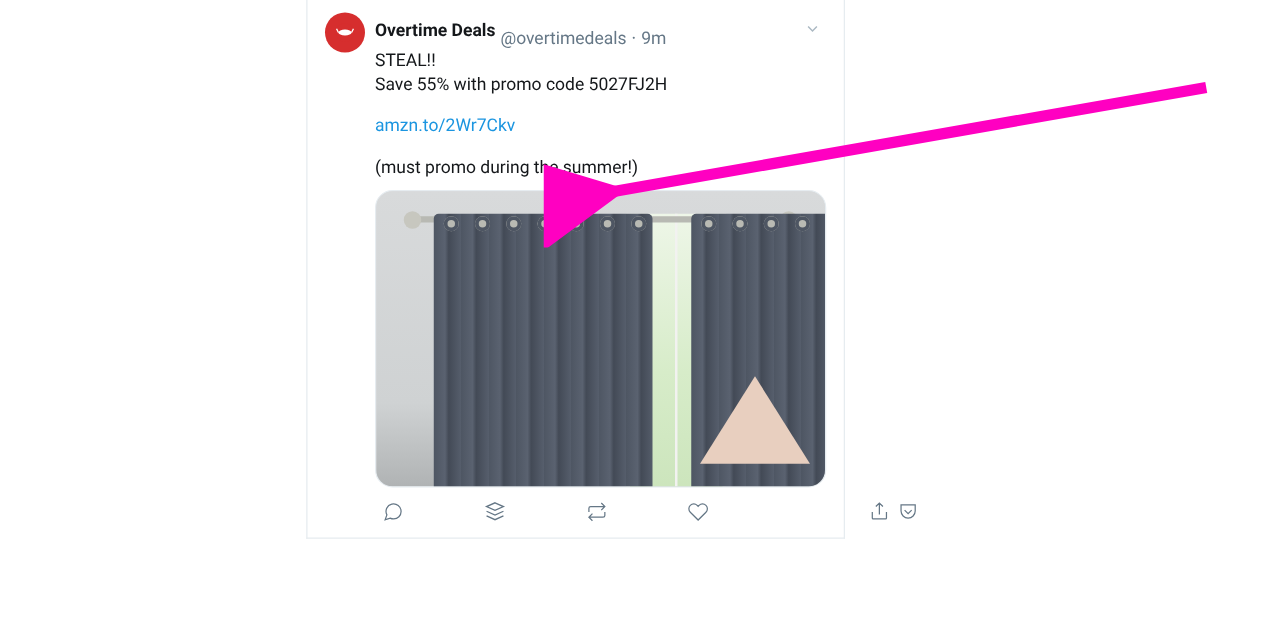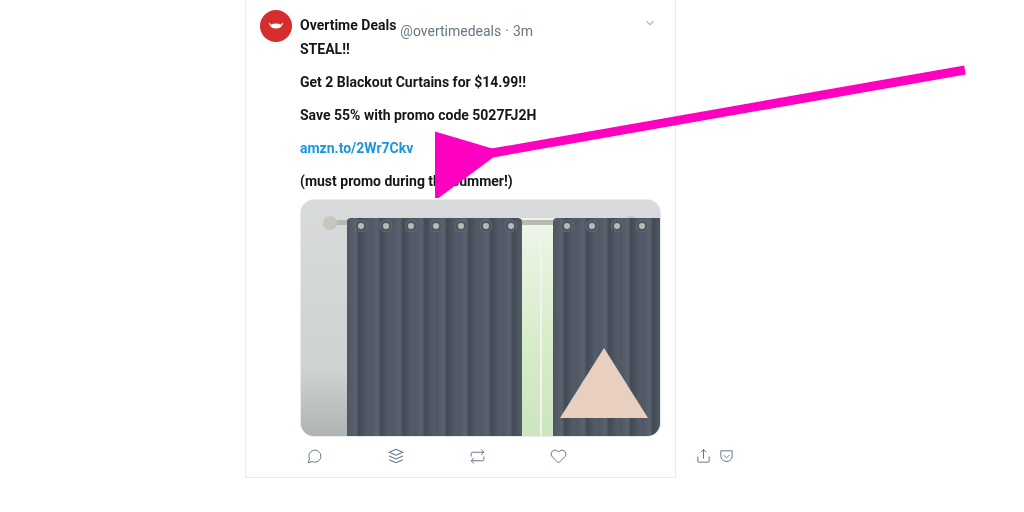--- a/index.html
+++ b/index.html
@@ -31,21 +31,21 @@
   .avatar svg { width: 18px; height: 18px; }
   .tweet-body { flex: 1; min-width: 0; }
   .name-line { display: flex; align-items: center; gap: 4px; font-size: 14px; line-height: 18px; }
   .display-name { font-weight: 700; color: #14171a; }
   .handle, .dot, .timestamp { color: #657786; margin-top: 12px; }
   .caret {
     margin-left: auto; color: #aab8c2; cursor: pointer;
     padding: 2px 4px;
   }
   .tweet-text { font-size: 14px; line-height: 19px; color: #14171a; }
-  .tweet-text p { margin: 0 0 14px 0; font-weight: bold; }
+  .tweet-text p { margin: 0 0 14px 0; }
   .tweet-text p.tight { margin-bottom: 0; }
   .link { color: #1b95e0; text-decoration: none; cursor: pointer; margin-top: 22px; }
   .media {
     margin-top: 8px;
     width: 100%;
     height: 238px;
     border: 1px solid #e6ecf0;
     border-radius: 14px;
     overflow: hidden;
     position: relative;
@@ -114,30 +114,29 @@
         <circle cx="12" cy="12" r="10" fill="#d62e2e"></circle>
         <ellipse cx="12" cy="12" rx="7" ry="3.2" fill="#fff"></ellipse>
         <path d="M5 12 L3 8 M19 12 L21 8" stroke="#fff" stroke-width="1.4"></path>
       </svg>
     </div>
     <div class="tweet-body">
       <div class="name-line">
         <span class="display-name">Overtime Deals</span>
         <span class="handle">@overtimedeals</span>
         <span class="dot">·</span>
-        <span class="timestamp">3m</span>
+        <span class="timestamp">9m</span>
         <span class="caret">
           <svg width="14" height="14" viewBox="0 0 24 24">
               <path d="M6 9l6 6 6-6" fill="none" stroke="#aab8c2" stroke-width="2"></path>
             </svg>
         </span>
       </div>
       <div class="tweet-text">
         <p class="tight">STEAL!!</p>
-        <p style="margin-top:14px">Get 2 Blackout Curtains for $14.99!!</p>
         <p>Save 55% with promo code 5027FJ2H</p>
         <p><a class="link">amzn.to/2Wr7Ckv</a></p>
         <p class="tight">(must promo during the summer!)</p>
       </div>
 
       <div class="media">
         <div class="room">
           <div class="window"></div>
           <div class="rod"></div>
           <div class="finial l"></div>

